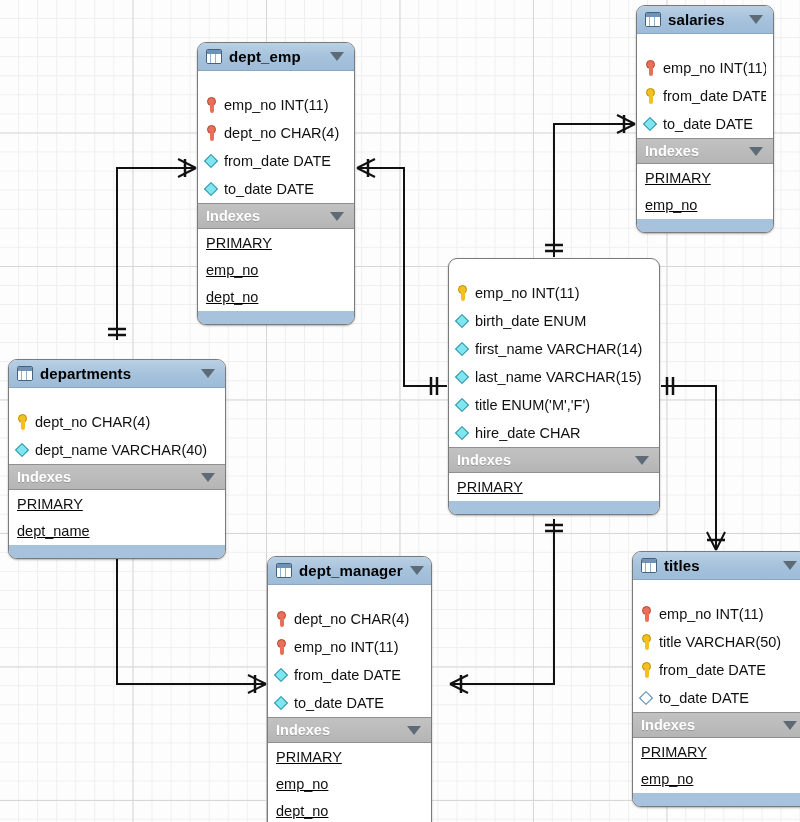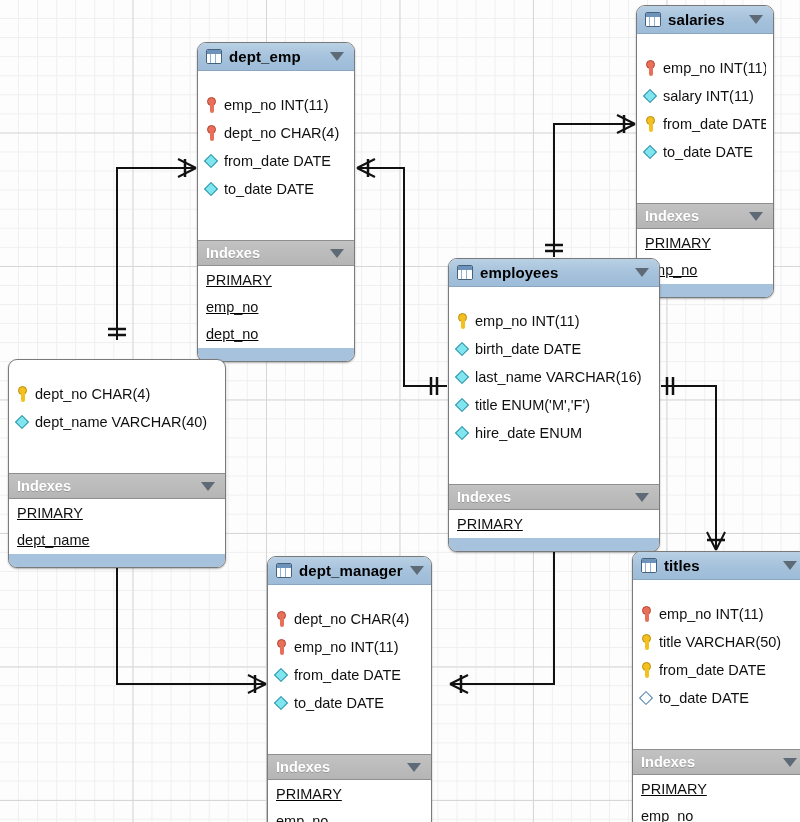--- a/index.html
+++ b/index.html
@@ -162,21 +162,20 @@
 
   .idx-header {
     height: 26px;
     display: flex;
     align-items: center;
     padding: 0 8px;
     background: linear-gradient(to bottom, #c2c2c2 0%, #b5b5b5 100%);
     border-top: 1px solid #8f8f8f;
     border-bottom: 1px solid #8f8f8f;
     box-sizing: border-box;
-    margin-top: 37px;
   }
   .idx-header .lbl {
     flex: 1 1 auto;
     font-size: 14.5px;
     font-weight: bold;
     color: #ffffff;
     text-shadow: 0 1px 0 rgba(0,0,0,0.18);
   }
   .idx-list { background: #ffffff; text-decoration: underline; }
   .idx-row {
@@ -294,80 +293,80 @@
         <span class="tbl-glyph"></span>
         <span class="tbl-title">salaries</span>
         <span class="hdr-caret"></span>
       </div>
       <div class="cols">
         <div class="col-row">
           <span class="ic key red"></span>
           <span class="col-name">emp_no INT(11)</span>
         </div>
         <div class="col-row">
-          <span class="ic diamond filled"></span>
-          <span class="col-name">salary INT(11)</span>
-        </div>
-        <div class="col-row">
           <span class="ic key yellow"></span>
           <span class="col-name">from_date DATE</span>
         </div>
         <div class="col-row">
           <span class="ic diamond filled"></span>
           <span class="col-name">to_date DATE</span>
         </div>
       </div>
       <div class="idx-header">
         <span class="lbl">Indexes</span>
         <span class="hdr-caret"></span>
       </div>
       <div class="idx-list">
         <div class="idx-row">PRIMARY</div>
         <div class="idx-row">emp_no</div>
       </div>
       <div class="tbl-footer"></div>
     </div>
     <div class="table-box" style="left: 448px; top: 258px; width: 212px;">
+      <div class="cols">
+        <div class="col-row">
+          <span class="ic key yellow"></span>
+          <span class="col-name">emp_no INT(11)</span>
+        </div>
+        <div class="col-row">
+          <span class="ic diamond filled"></span>
+          <span class="col-name">birth_date ENUM</span>
+        </div>
+        <div class="col-row">
+          <span class="ic diamond filled"></span>
+          <span class="col-name">first_name VARCHAR(14)</span>
+        </div>
+        <div class="col-row">
+          <span class="ic diamond filled"></span>
+          <span class="col-name">last_name VARCHAR(15)</span>
+        </div>
+        <div class="col-row">
+          <span class="ic diamond filled"></span>
+          <span class="col-name">title ENUM('M','F')</span>
+        </div>
+        <div class="col-row">
+          <span class="ic diamond filled"></span>
+          <span class="col-name">hire_date CHAR</span>
+        </div>
+      </div>
+      <div class="idx-header">
+        <span class="lbl">Indexes</span>
+        <span class="hdr-caret"></span>
+      </div>
+      <div class="idx-list">
+        <div class="idx-row">PRIMARY</div>
+      </div>
+      <div class="tbl-footer"></div>
+    </div>
+    <div class="table-box" style="left: 8px; top: 359px; width: 218px;">
       <div class="tbl-header">
         <span class="tbl-glyph"></span>
-        <span class="tbl-title">employees</span>
-        <span class="hdr-caret"></span>
-      </div>
-      <div class="cols">
-        <div class="col-row">
-          <span class="ic key yellow"></span>
-          <span class="col-name">emp_no INT(11)</span>
-        </div>
-        <div class="col-row">
-          <span class="ic diamond filled"></span>
-          <span class="col-name">birth_date DATE</span>
-        </div>
-        <div class="col-row">
-          <span class="ic diamond filled"></span>
-          <span class="col-name">last_name VARCHAR(16)</span>
-        </div>
-        <div class="col-row">
-          <span class="ic diamond filled"></span>
-          <span class="col-name">title ENUM('M','F')</span>
-        </div>
-        <div class="col-row">
-          <span class="ic diamond filled"></span>
-          <span class="col-name">hire_date ENUM</span>
-        </div>
-      </div>
-      <div class="idx-header">
-        <span class="lbl">Indexes</span>
-        <span class="hdr-caret"></span>
-      </div>
-      <div class="idx-list">
-        <div class="idx-row">PRIMARY</div>
-      </div>
-      <div class="tbl-footer"></div>
-    </div>
-    <div class="table-box" style="left: 8px; top: 359px; width: 218px;">
+        <span class="tbl-title">departments</span>
+        <span class="hdr-caret"></span>
+      </div>
       <div class="cols">
         <div class="col-row">
           <span class="ic key yellow"></span>
           <span class="col-name">dept_no CHAR(4)</span>
         </div>
         <div class="col-row">
           <span class="ic diamond filled"></span>
           <span class="col-name">dept_name VARCHAR(40)</span>
         </div>
       </div>

